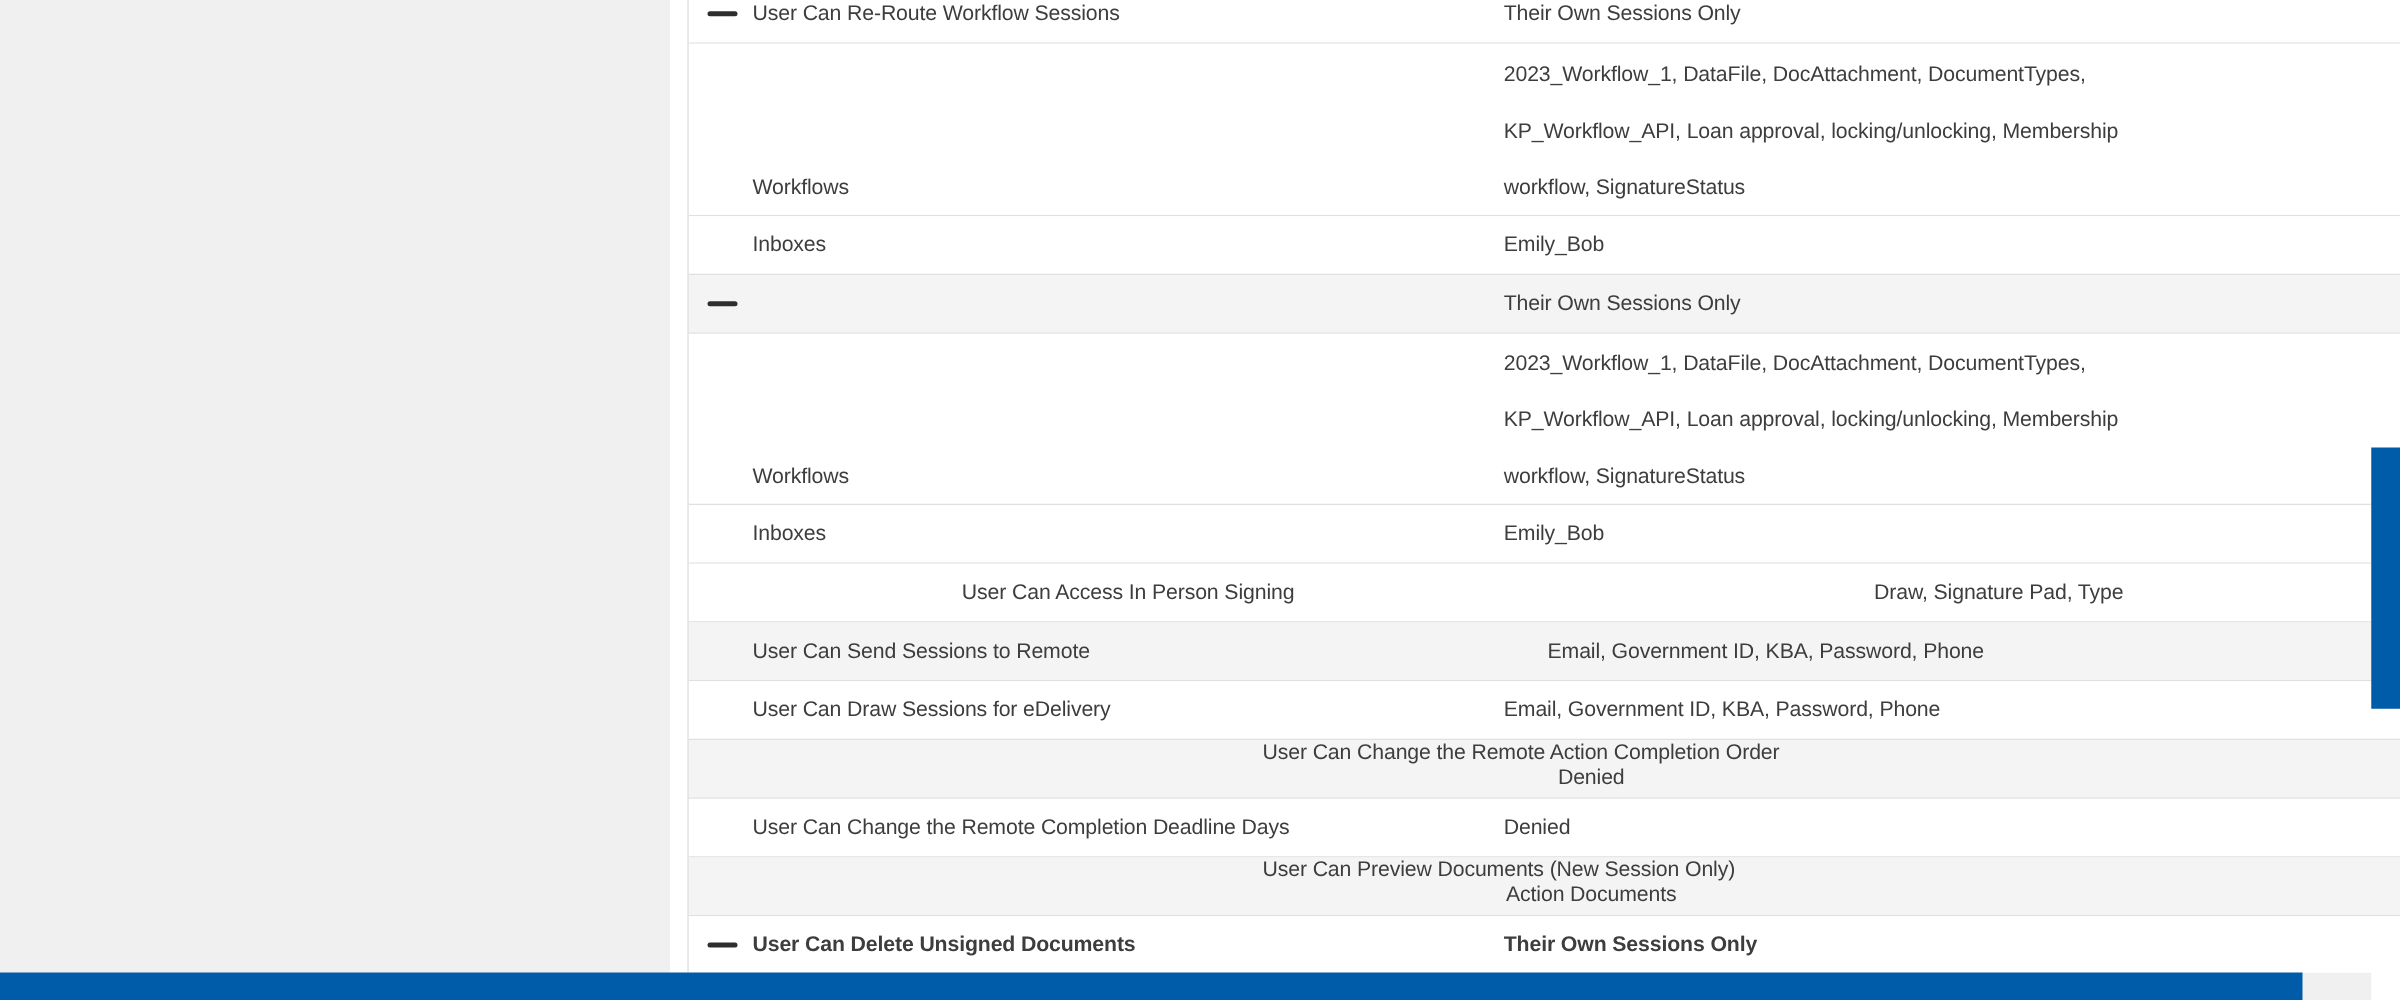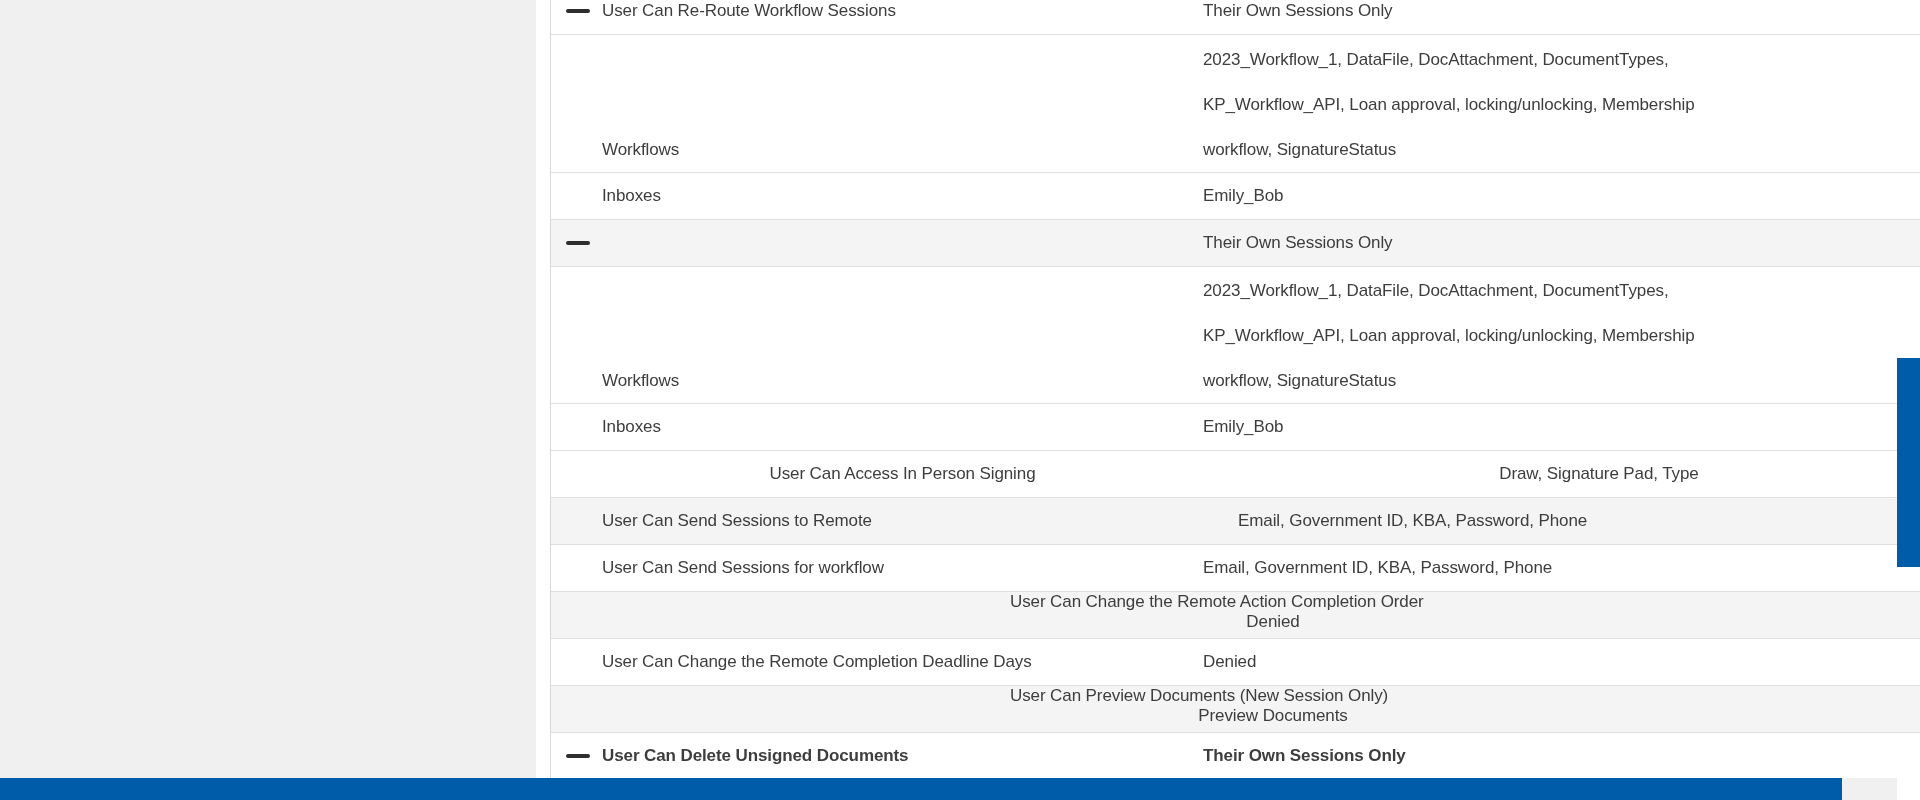--- a/index.html
+++ b/index.html
@@ -109,21 +109,21 @@
       <div class="row shaded" style="height: 47px; gap: 35px;">
     <div class="cell label-cell">
       
       <span class="label-text">User Can Send Sessions to Remote</span>
     </div>
     <div class="cell value-cell">Email, Government ID, KBA, Password, Phone</div>
   </div>
       <div class="row" style="height: 47px;">
     <div class="cell label-cell">
       
-      <span class="label-text">User Can Send Sessions for workflow</span>
+      <span class="label-text">User Can Draw Sessions for eDelivery</span>
     </div>
     <div class="cell value-cell">Email, Government ID, KBA, Password, Phone</div>
   </div>
       <div class="row shaded" style="height: 47px; flex-direction: column;">
     <div class="cell label-cell">
       
       <span class="label-text">User Can Change the Remote Action Completion Order</span>
     </div>
     <div class="cell value-cell">Denied</div>
   </div>
@@ -132,21 +132,21 @@
       
       <span class="label-text">User Can Change the Remote Completion Deadline Days</span>
     </div>
     <div class="cell value-cell">Denied</div>
   </div>
       <div class="row shaded" style="height: 47px; flex-direction: column;">
     <div class="cell label-cell">
       
       <span class="label-text">User Can Preview Documents (New Session Only)</span>
     </div>
-    <div class="cell value-cell">Preview Documents</div>
+    <div class="cell value-cell">Action Documents</div>
   </div>
       <div class="row last" style="height: 45px; font-weight: bold;">
     <div class="cell label-cell">
       <span class="minus-icon"></span>
       <span class="label-text">User Can Delete Unsigned Documents</span>
     </div>
     <div class="cell value-cell">Their Own Sessions Only</div>
   </div>
     </div>
 </div>

